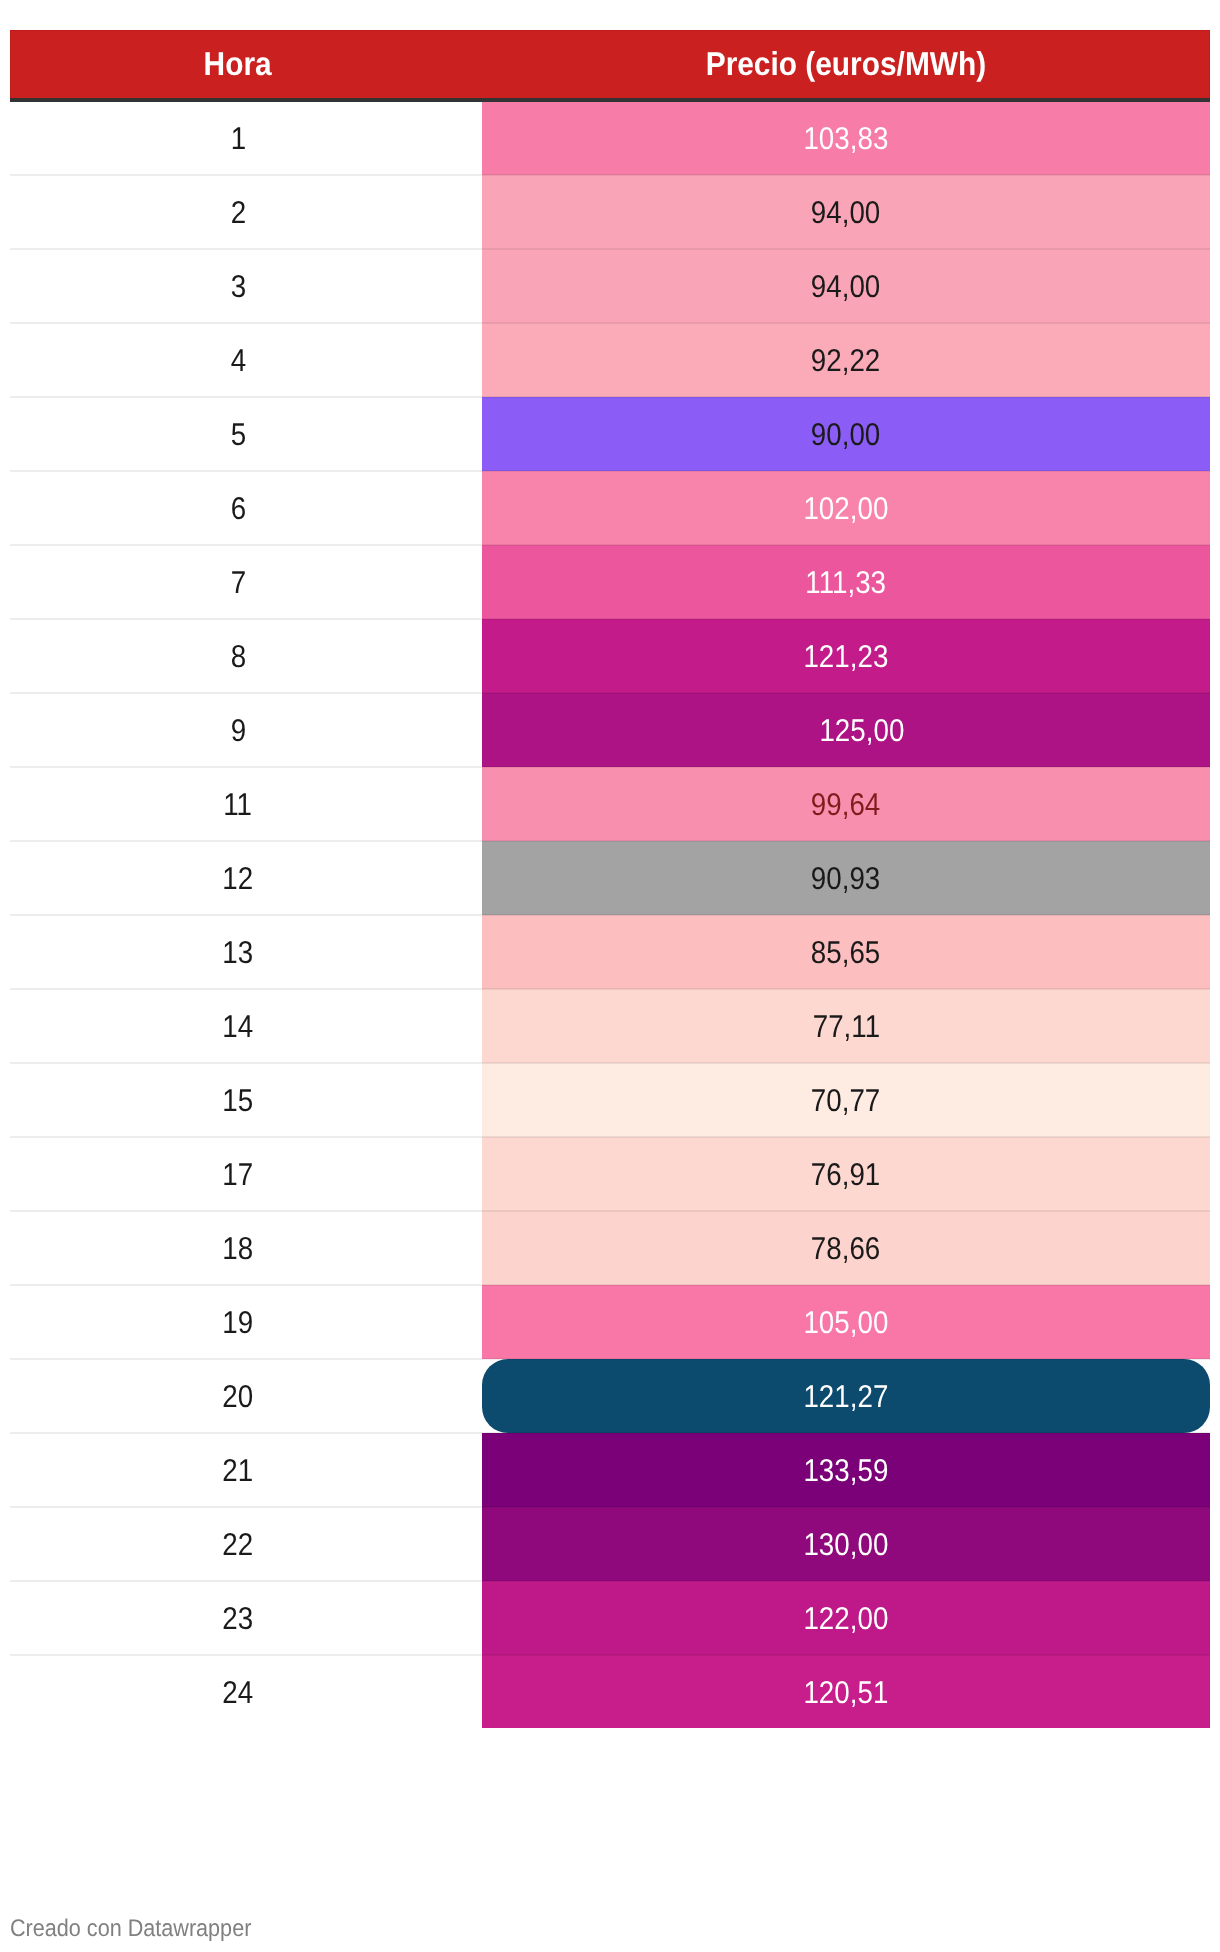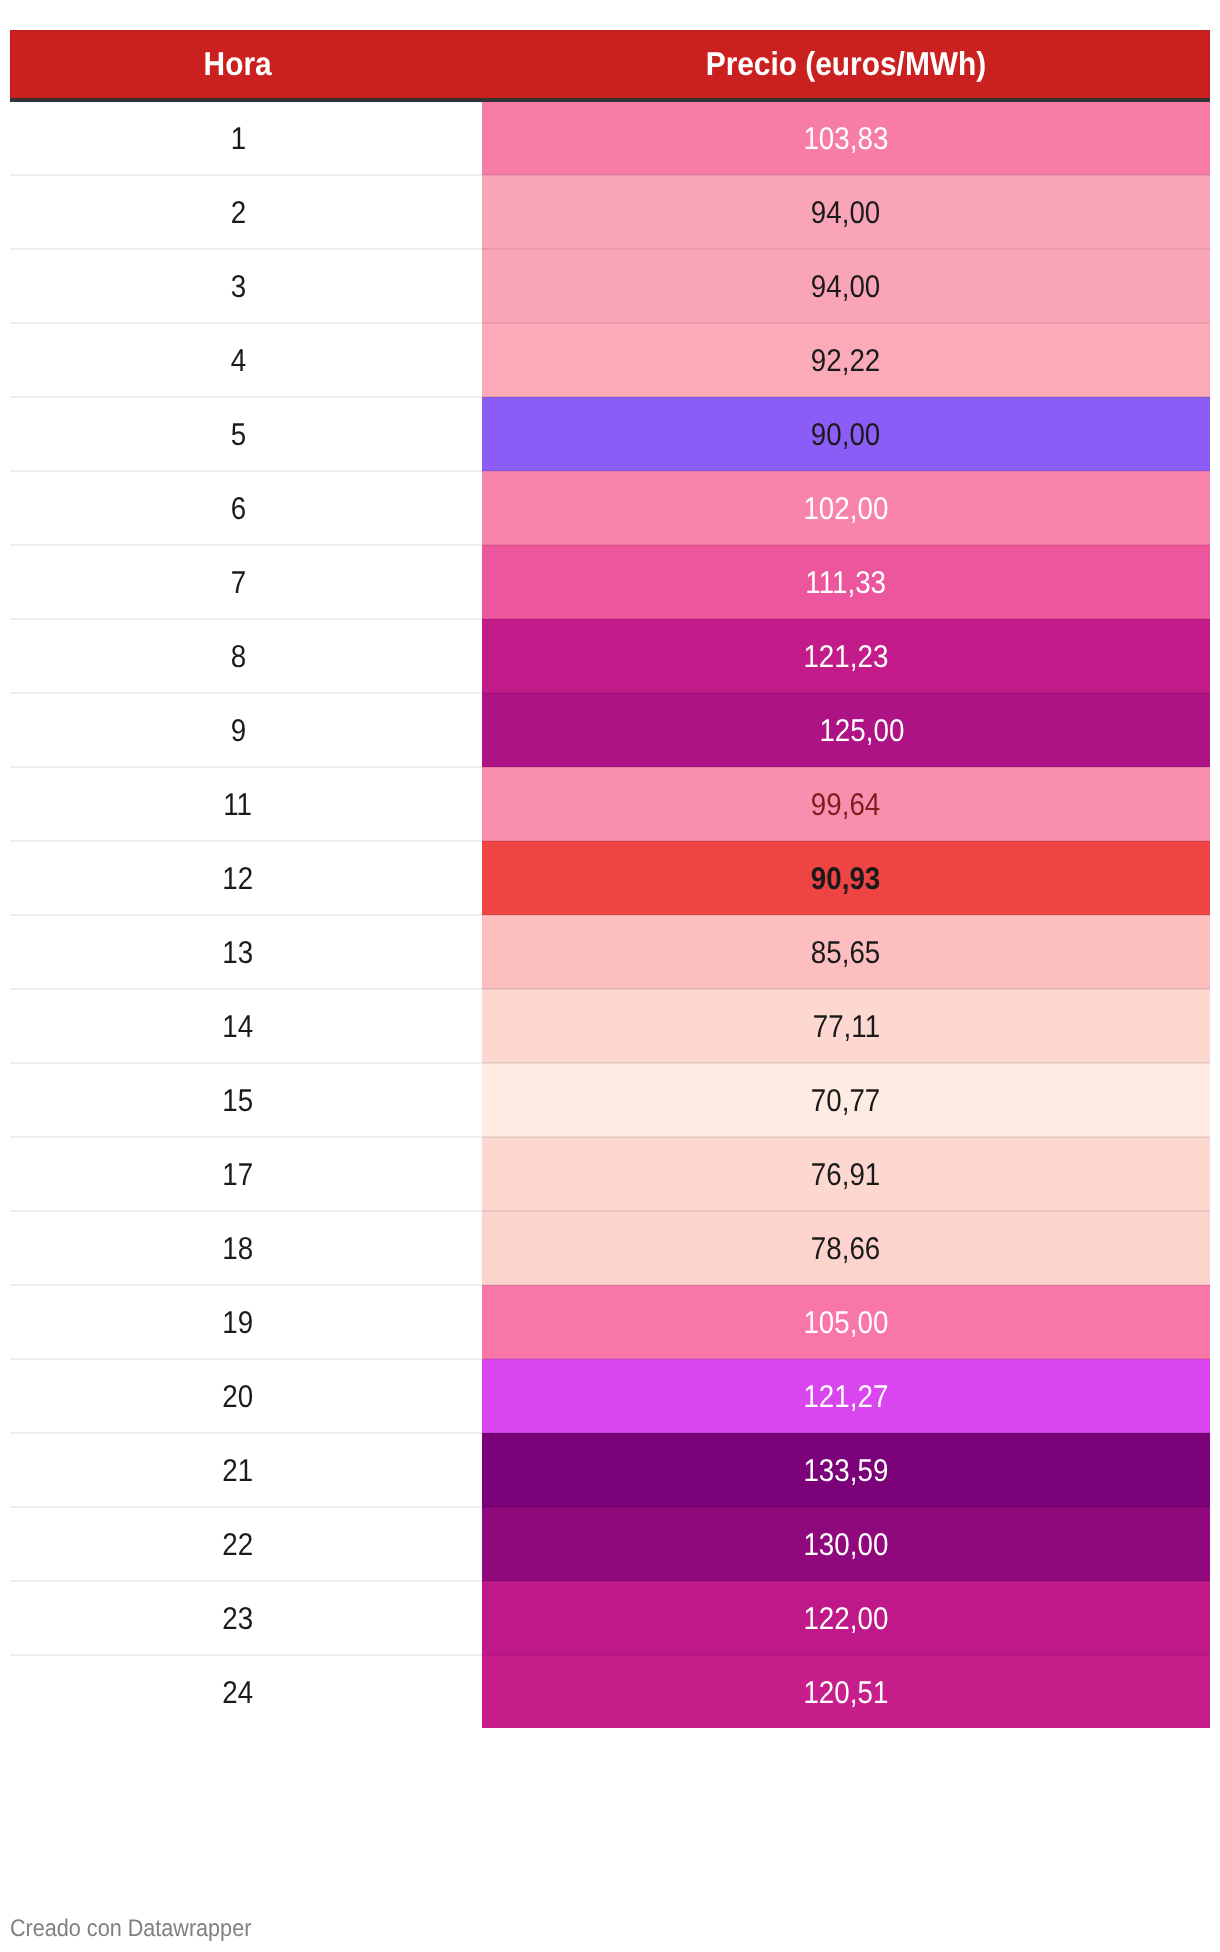--- a/index.html
+++ b/index.html
@@ -153,21 +153,21 @@
         <tr>
           <td class="td-hora"><span class="ib">9</span></td>
           <td class="td-precio" style="background-color: rgb(173, 19, 132); color: rgb(255, 255, 255); padding-left: 31px;"><span class="ib">125,00</span></td>
         </tr>
         <tr>
           <td class="td-hora"><span class="ib">11</span></td>
           <td class="td-precio" style="background-color: rgb(249, 143, 175); color: #7f1d1d;"><span class="ib">99,64</span></td>
         </tr>
         <tr>
           <td class="td-hora"><span class="ib">12</span></td>
-          <td class="td-precio" style="background-color: #ef4444; color: rgb(26, 26, 26); font-weight: bold;"><span class="ib">90,93</span></td>
+          <td class="td-precio" style="background-color: #a3a3a3; color: rgb(26, 26, 26);"><span class="ib">90,93</span></td>
         </tr>
         <tr>
           <td class="td-hora"><span class="ib">13</span></td>
           <td class="td-precio" style="background-color: rgb(252, 190, 190); color: rgb(26, 26, 26);"><span class="ib">85,65</span></td>
         </tr>
         <tr>
           <td class="td-hora"><span class="ib">14</span></td>
           <td class="td-precio" style="background-color: rgb(253, 216, 209); color: rgb(26, 26, 26);"><span class="ib">77,11</span></td>
         </tr>
         <tr>
@@ -181,21 +181,21 @@
         <tr>
           <td class="td-hora"><span class="ib">18</span></td>
           <td class="td-precio" style="background-color: rgb(253, 211, 205); color: rgb(26, 26, 26);"><span class="ib">78,66</span></td>
         </tr>
         <tr>
           <td class="td-hora"><span class="ib">19</span></td>
           <td class="td-precio" style="background-color: rgb(248, 119, 167); color: rgb(255, 255, 255);"><span class="ib">105,00</span></td>
         </tr>
         <tr>
           <td class="td-hora"><span class="ib">20</span></td>
-          <td class="td-precio" style="background-color: #d946ef; color: rgb(255, 255, 255);"><span class="ib">121,27</span></td>
+          <td class="td-precio" style="background-color: #0c4a6e; color: rgb(255, 255, 255); border-radius: 26px;"><span class="ib">121,27</span></td>
         </tr>
         <tr>
           <td class="td-hora"><span class="ib">21</span></td>
           <td class="td-precio" style="background-color: rgb(122, 1, 119); color: rgb(255, 255, 255);"><span class="ib">133,59</span></td>
         </tr>
         <tr>
           <td class="td-hora"><span class="ib">22</span></td>
           <td class="td-precio" style="background-color: rgb(143, 8, 124); color: rgb(255, 255, 255);"><span class="ib">130,00</span></td>
         </tr>
         <tr>

